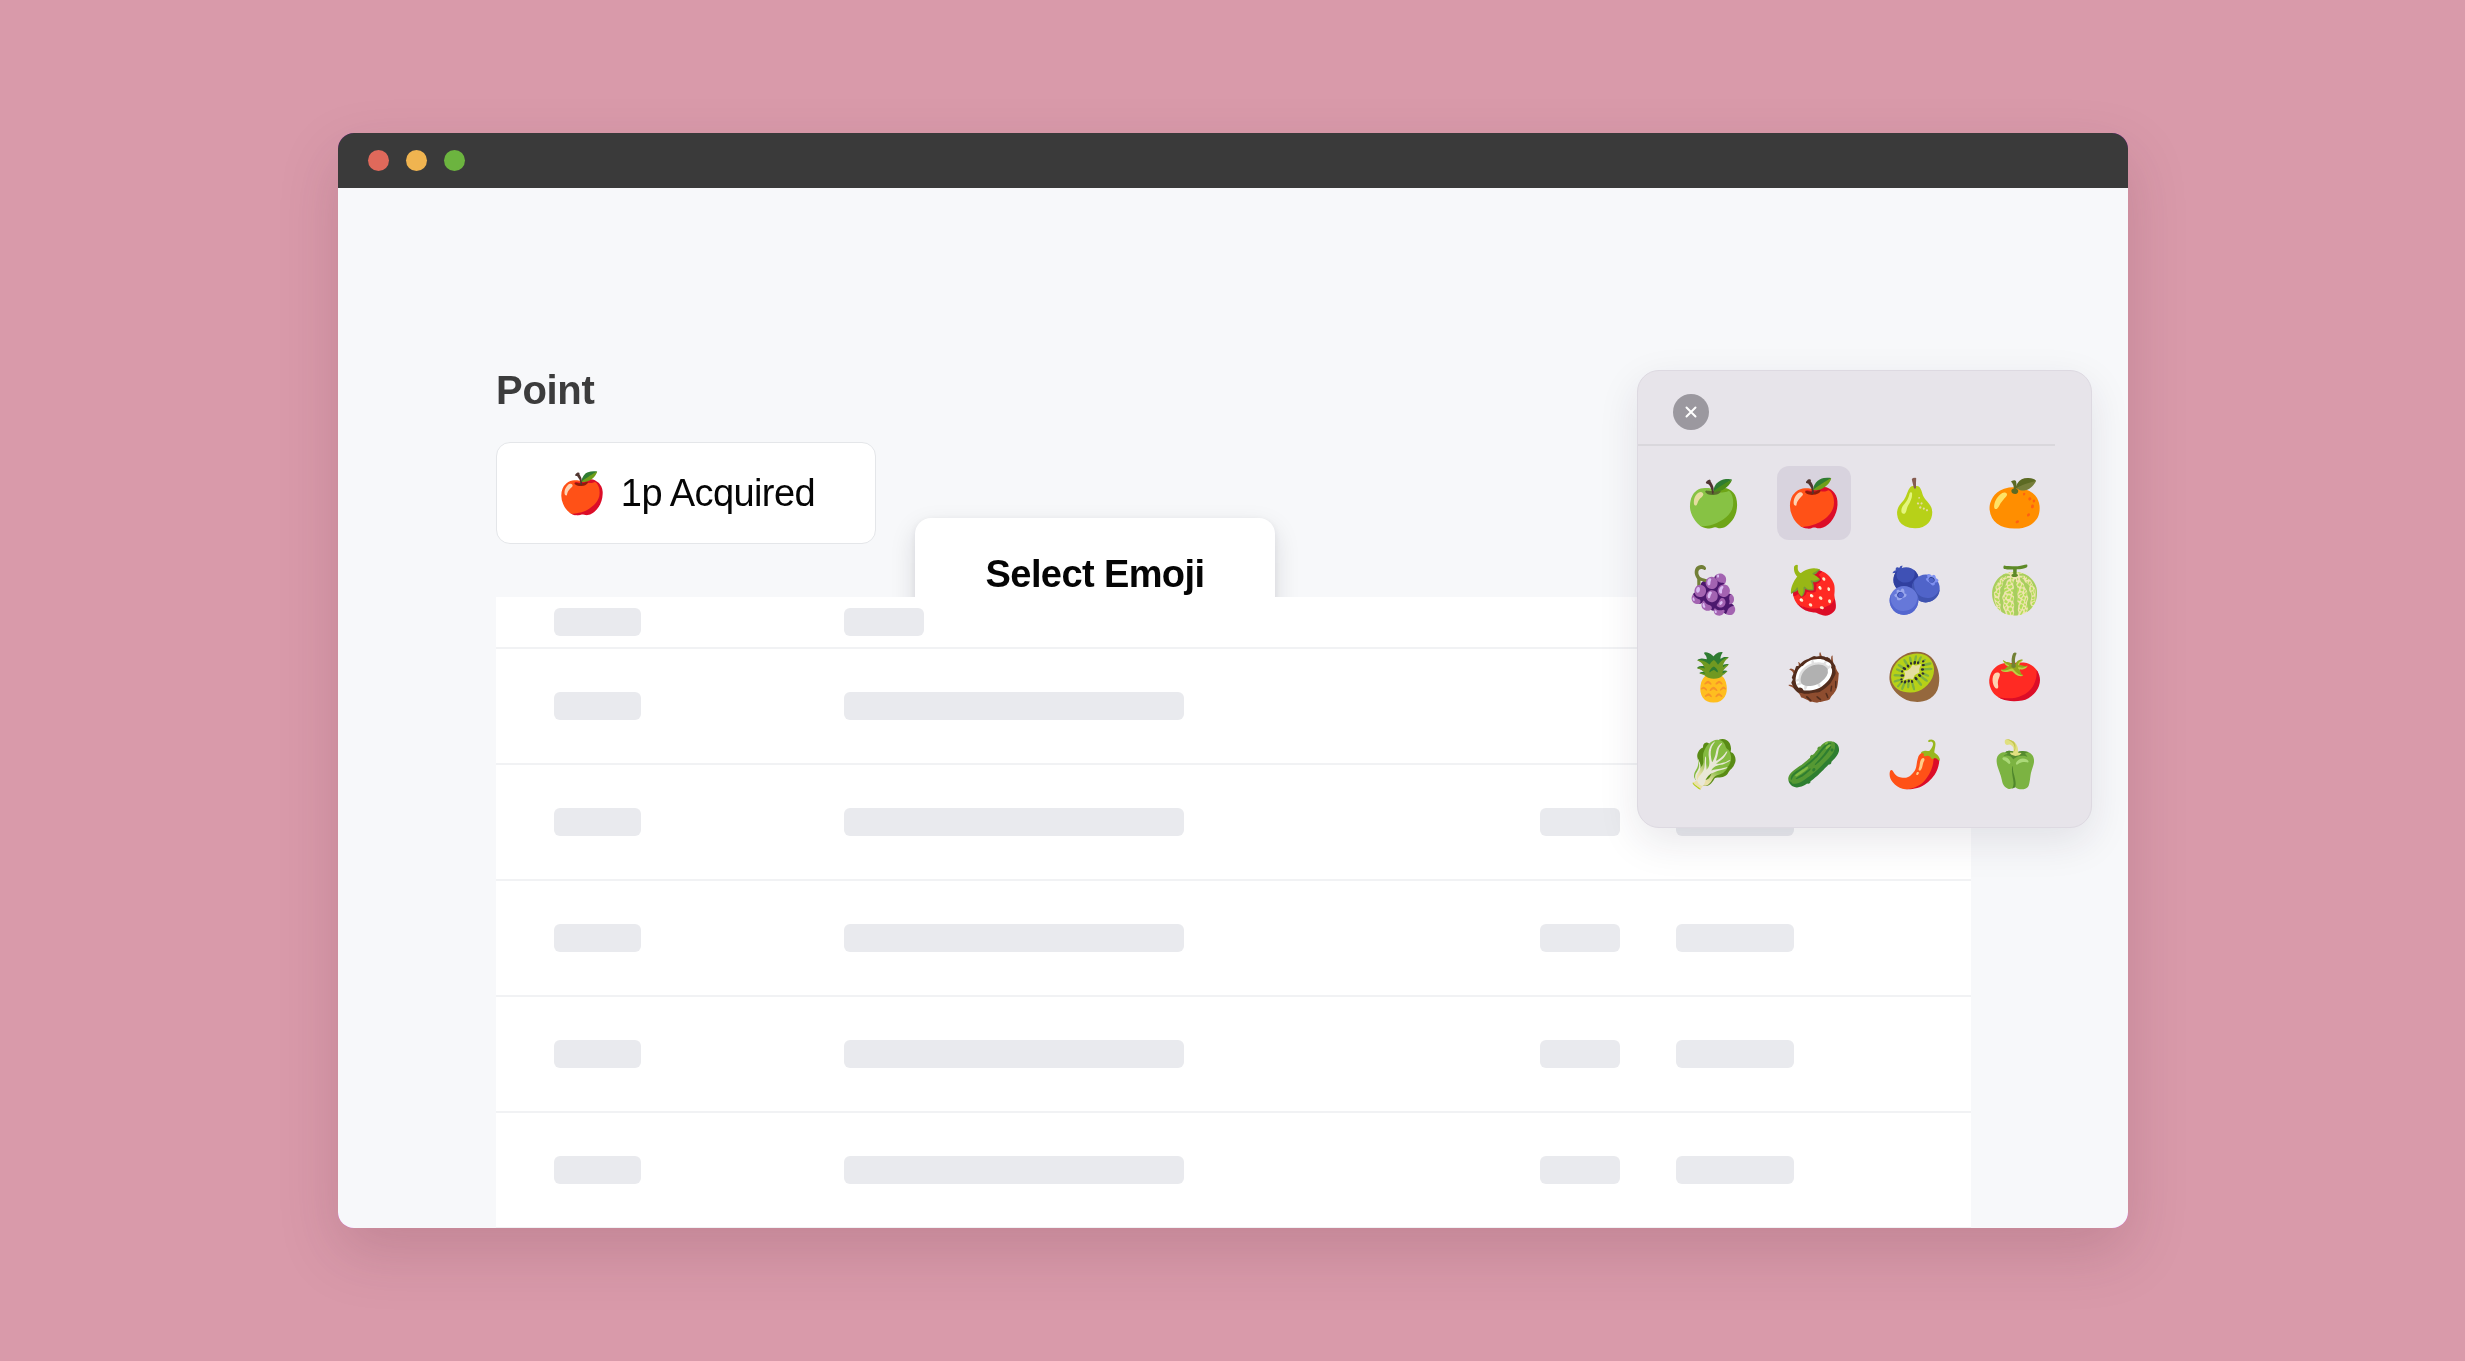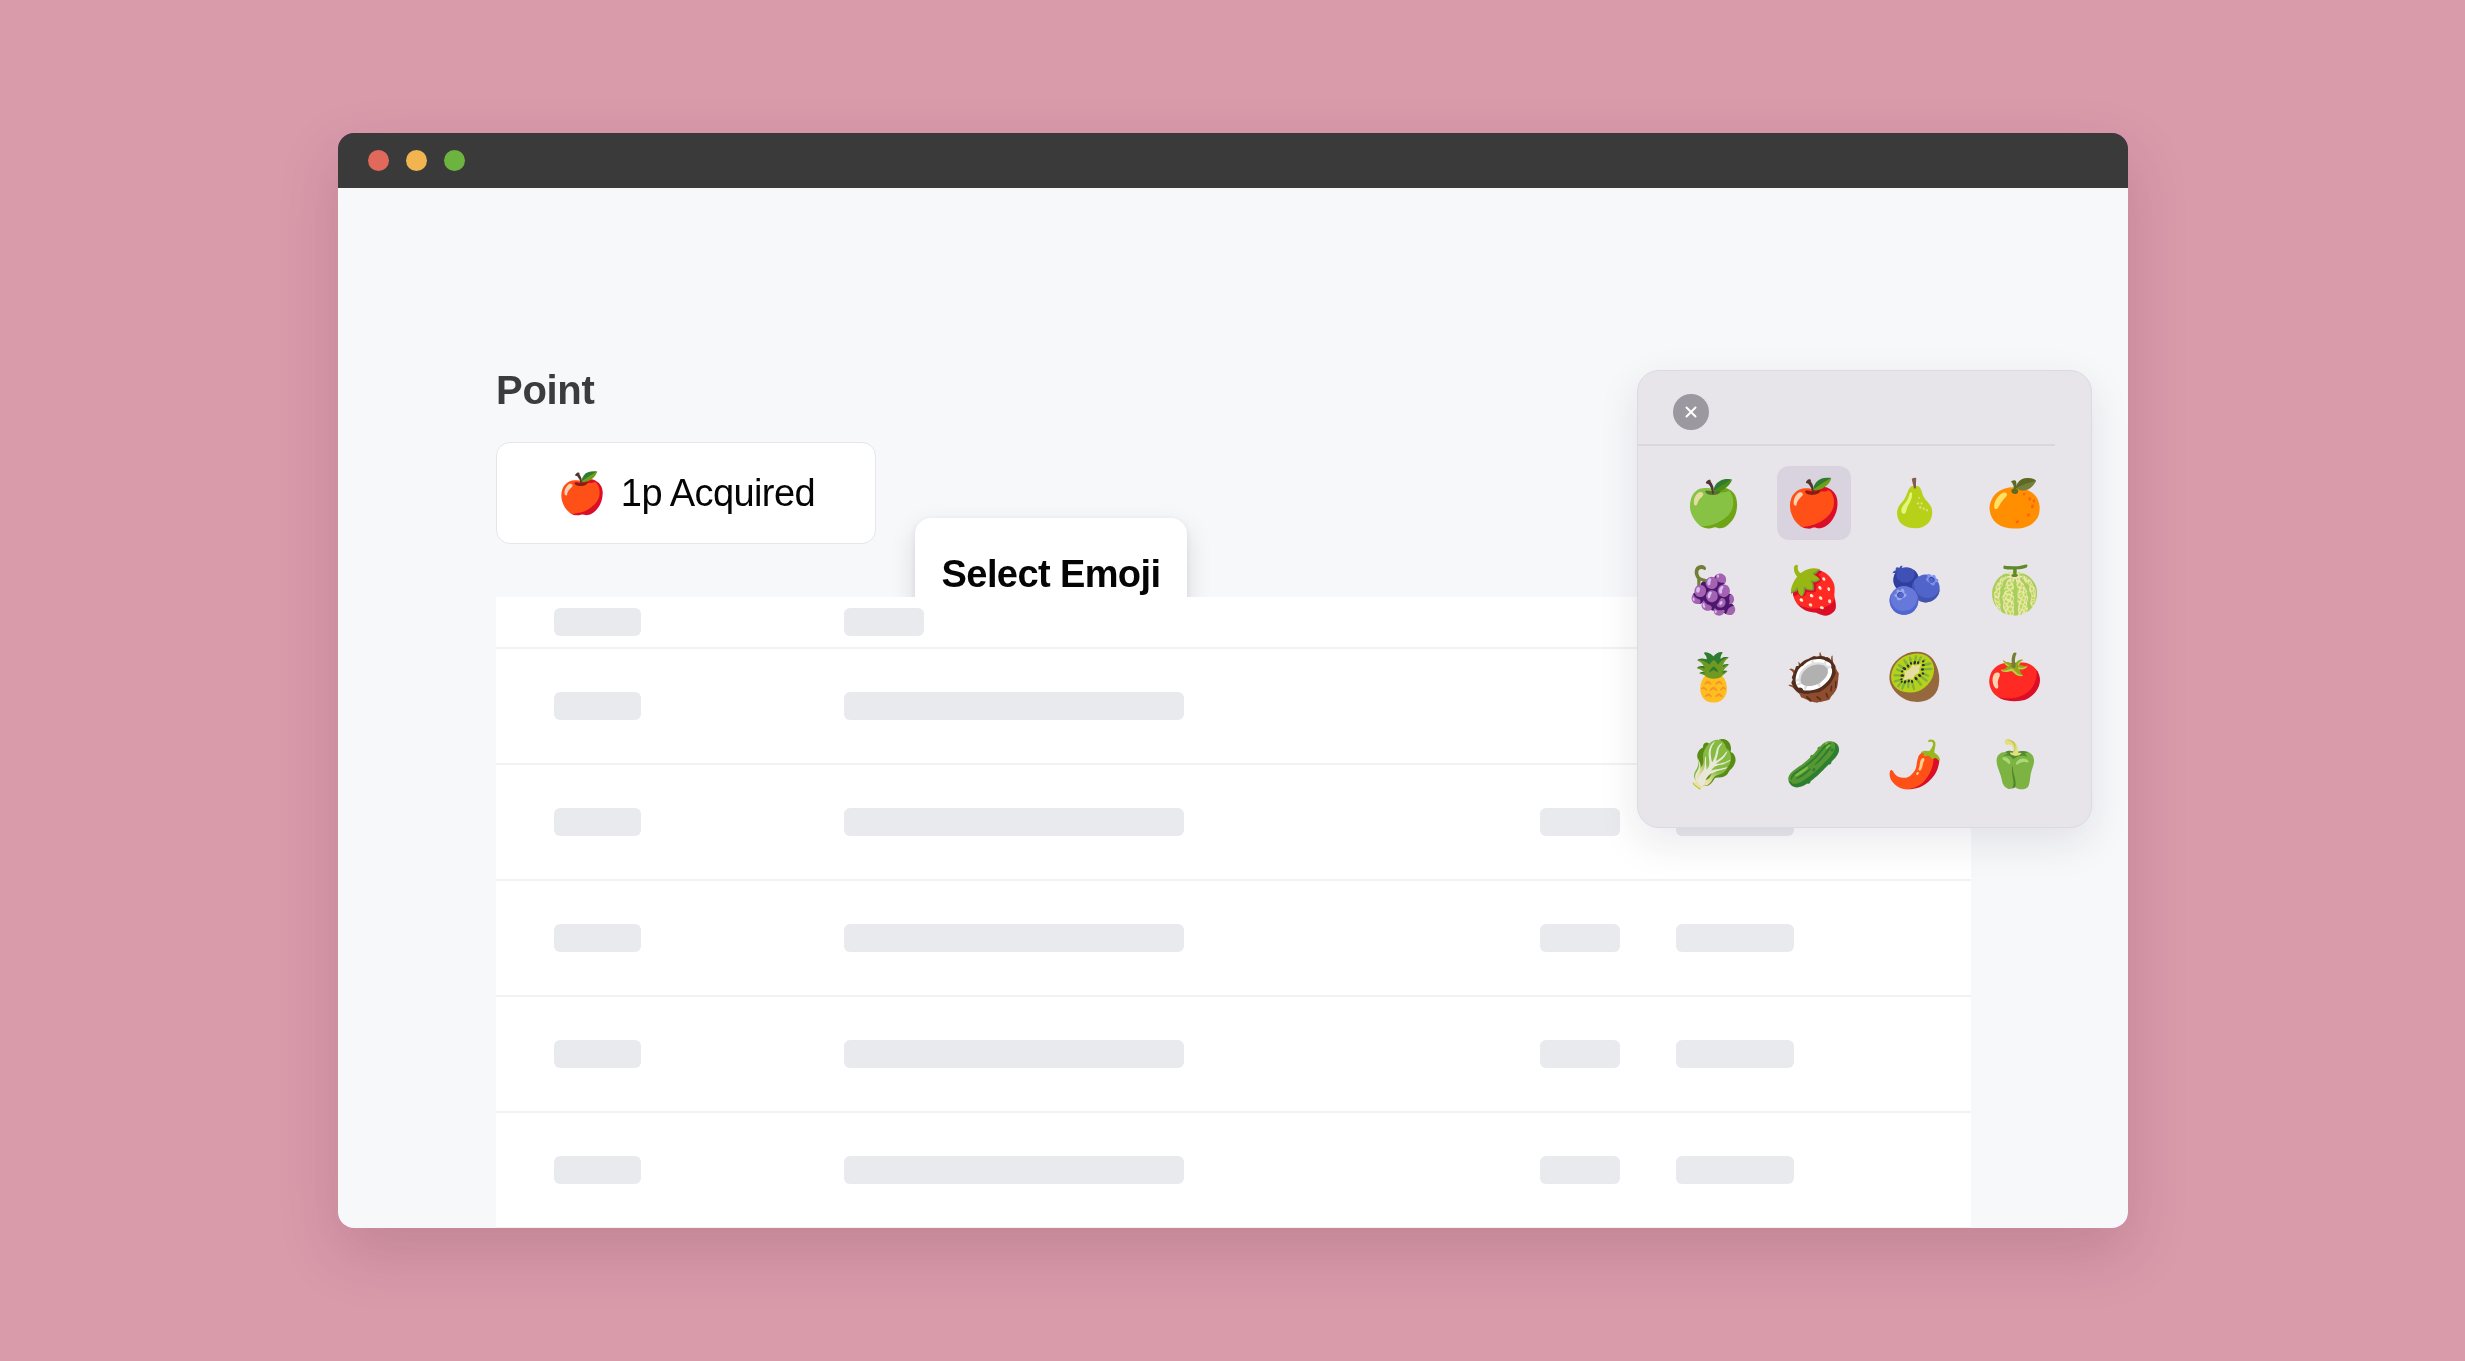--- a/index.html
+++ b/index.html
@@ -82,21 +82,21 @@
     font-weight: normal;
     color: #050505;
     letter-spacing: -0.6px;
   }
 
   
   .select-emoji-btn {
     position: absolute;
     left: 577px;
     top: 330px;
-    width: 272px;
+    width: 360px;
     height: 112px;
     background: #ffffff;
     border: none;
     border-radius: 16px;
     font-size: 38px;
     font-weight: bold;
     color: #050505;
     letter-spacing: -0.6px;
     cursor: pointer;
     box-shadow: 0 10px 26px rgba(20, 20, 40, 0.13),

